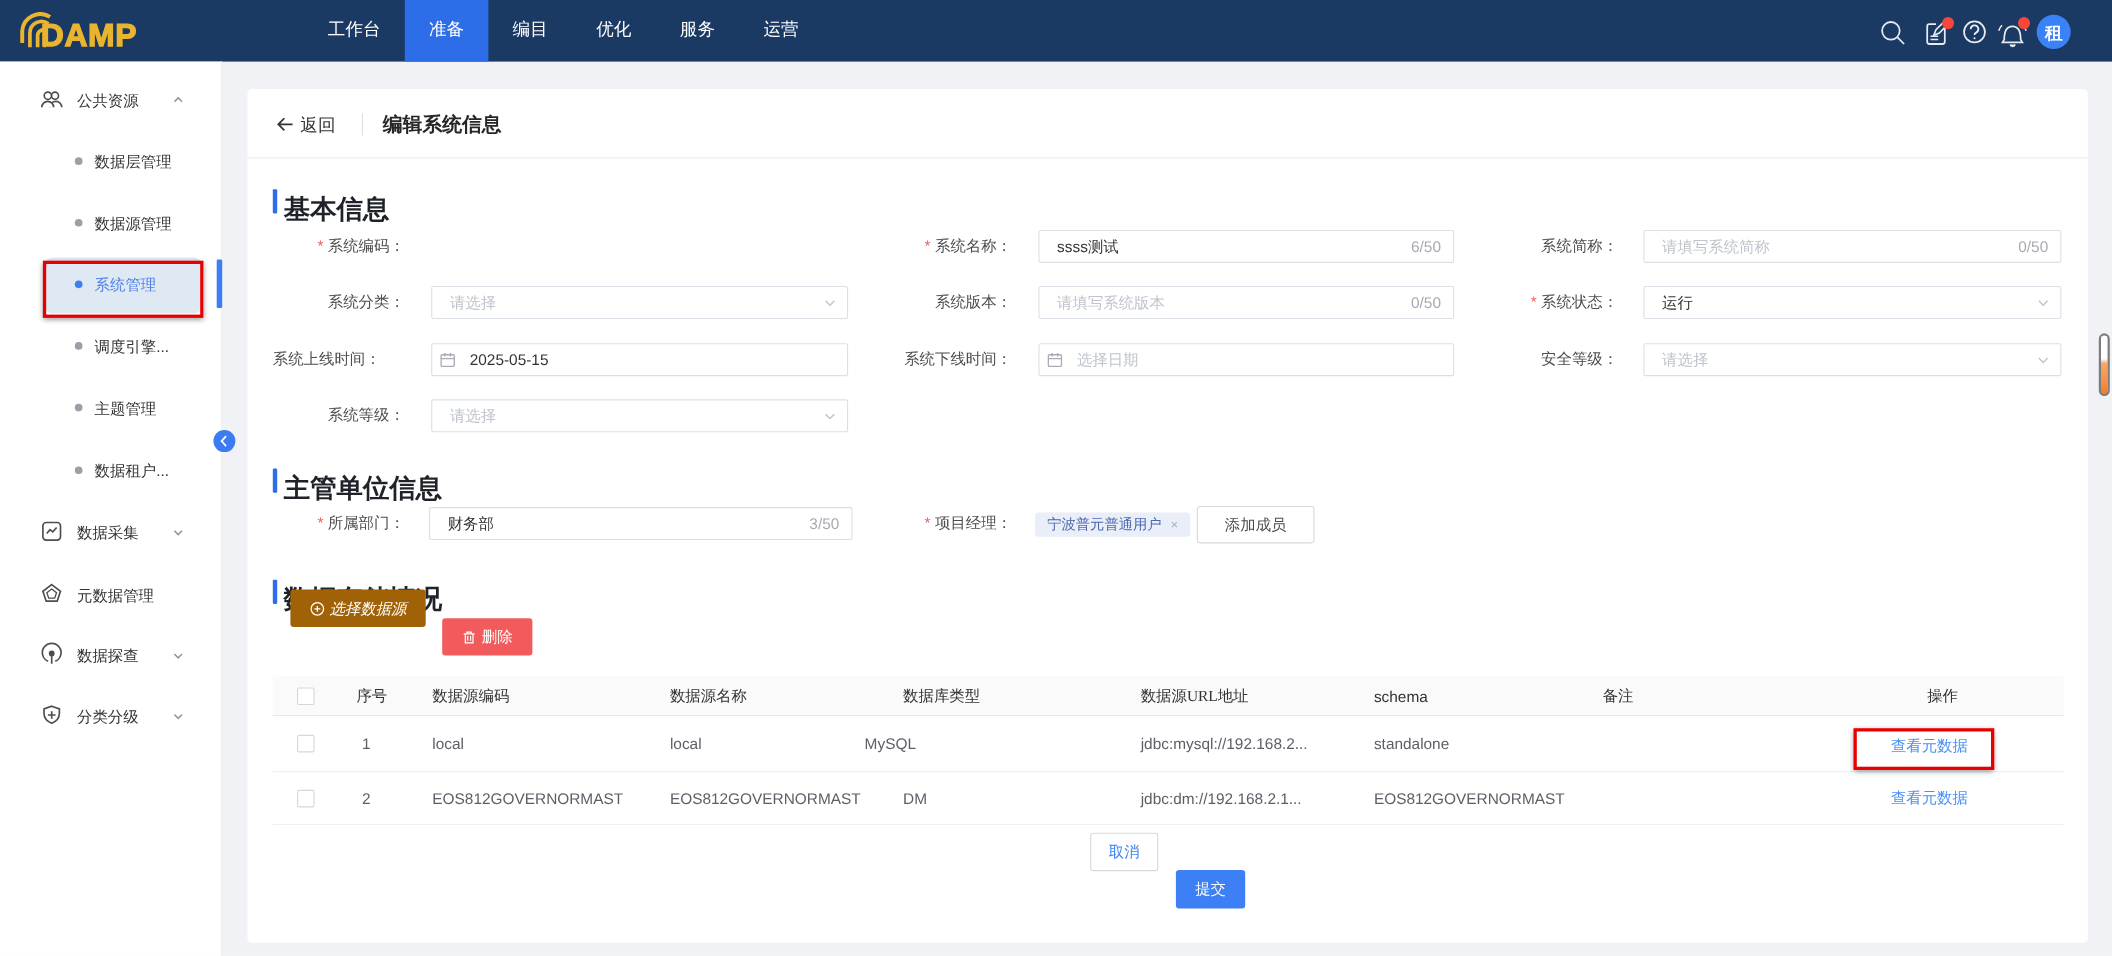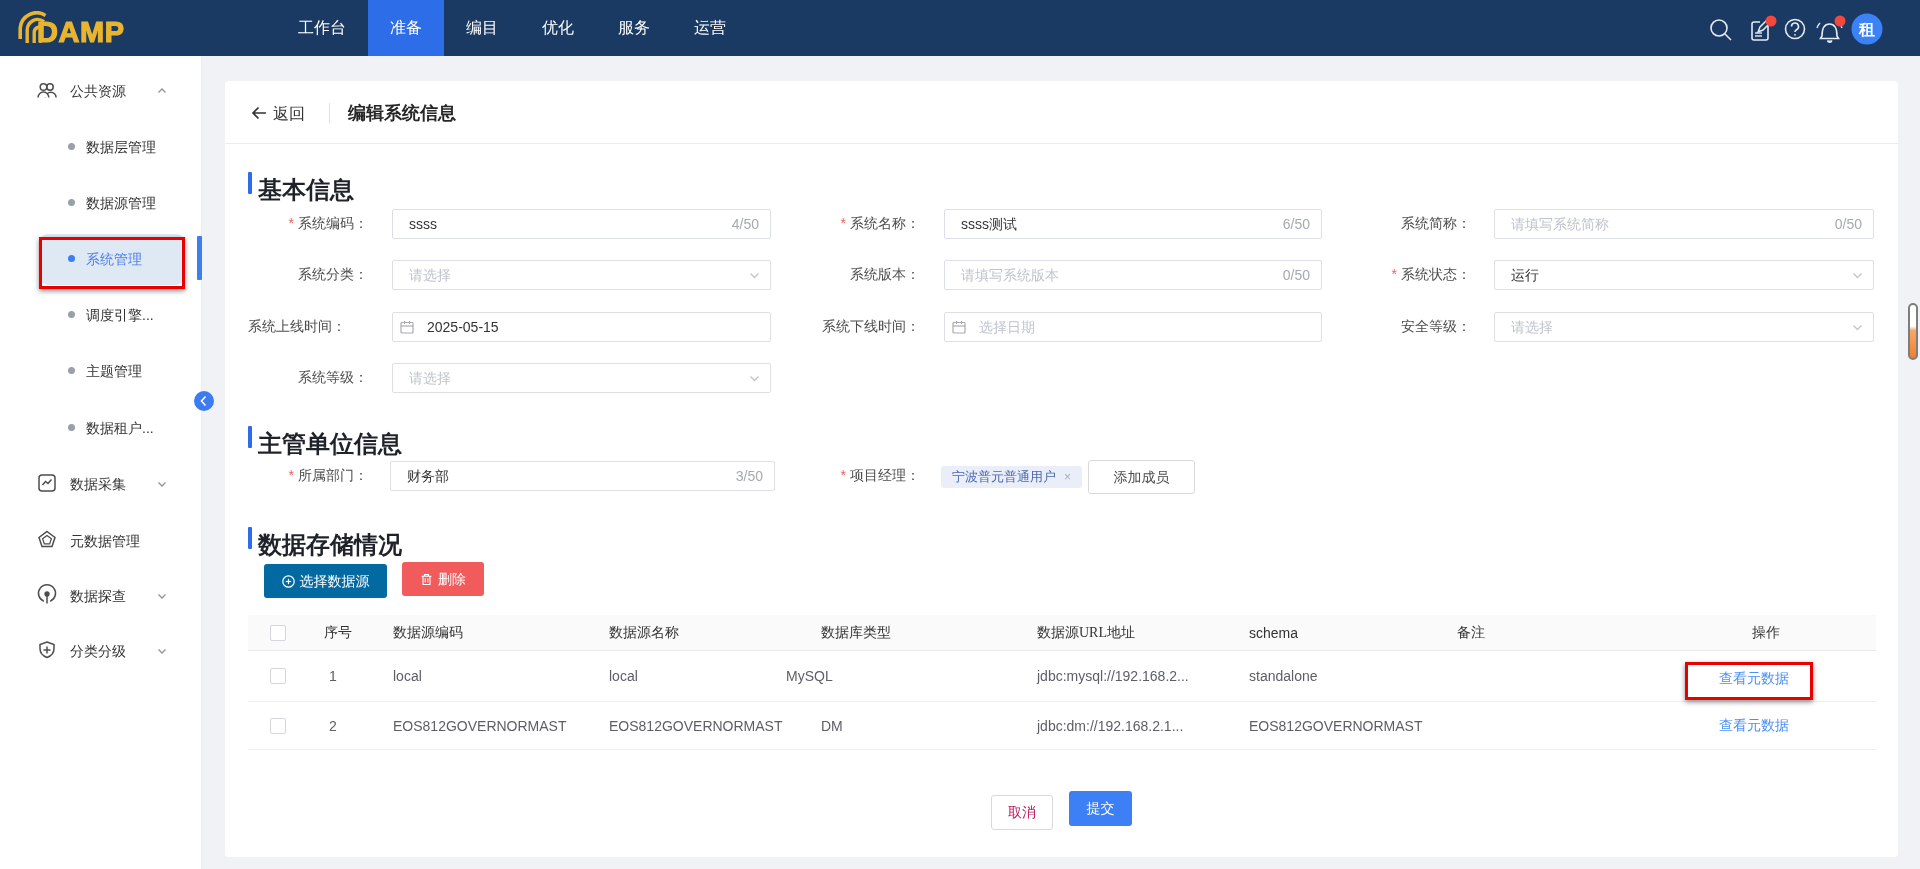--- a/index.html
+++ b/index.html
@@ -177,21 +177,20 @@
     </svg>
   <div class="abs" style="left:48px;top:23px;font-size:16px;color:#333;">返回</div>
   <div class="abs" style="left:104px;top:22px;width:1px;height:20px;background:#dcdfe6;"></div>
   <div class="abs" style="left:123px;top:20px;font-size:18px;font-weight:bold;color:#262626;">编辑系统信息</div>
   <div class="abs" style="left:0;top:62px;width:1673px;height:1px;background:#ececec;"></div>
 
   <div class="sec-bar" style="left:23px;top:91px;"></div>
   <div class="sec-title" style="left:33px;top:93px;">基本信息</div>
 
   <div class="lbl" style="left:23px;top:143px;width:120px;text-align:right;"><span class="star">*</span>系统编码：</div>
-  <div class="inp" style="left:167px;top:128px;width:379px;">ssss<span class="cnt">4/50</span></div>
   <div class="lbl" style="left:575px;top:143px;width:120px;text-align:right;"><span class="star">*</span>系统名称：</div>
   <div class="inp" style="left:719px;top:128px;width:378px;">ssss测试<span class="cnt">6/50</span></div>
   <div class="lbl" style="left:1126px;top:143px;width:120px;text-align:right;">系统简称：</div>
   <div class="inp" style="left:1269px;top:128px;width:380px;"><span class="ph">请填写系统简称</span><span class="cnt">0/50</span></div>
 
   <div class="lbl" style="left:23px;top:194px;width:120px;text-align:right;">系统分类：</div>
   <div class="inp" style="left:167px;top:179px;width:379px;"><span class="ph">请选择</span>
     <svg class="sel-caret" viewBox="0 0 11 11">
         <path d="M1.5 3.5 L5.5 7.5 L9.5 3.5" stroke="#c0c4cc" stroke-width="1.3" fill="none"></path>
       </svg></div>
@@ -240,21 +239,21 @@
 
   <div class="lbl" style="left:23px;top:395px;width:120px;text-align:right;"><span class="star">*</span>所属部门：</div>
   <div class="inp" style="left:165px;top:380px;width:385px;">财务部<span class="cnt">3/50</span></div>
   <div class="lbl" style="left:575px;top:395px;width:120px;text-align:right;"><span class="star">*</span>项目经理：</div>
   <div class="abs" style="left:716px;top:385px;width:141px;height:22px;background:#e9eef8;border-radius:3px;font-size:13px;color:#4c68b0;line-height:22px;text-align:left;padding-left:11px;">宁波普元普通用户<span style="color:#a3aec4;margin-left:8px;font-size:12px;">×</span></div>
   <div class="btn" style="left:863px;top:379px;width:107px;height:34px;border:1px solid #d9d9d9;line-height:32px;color:#4d4d4d;background:#fff;">添加成员</div>
 
   <div class="sec-bar" style="left:23px;top:446px;"></div>
   <div class="sec-title" style="left:33px;top:448px;">数据存储情况</div>
 
-  <div class="btn" style="left:39px;top:483px;width:123px;height:34px;background:#0369a1;color:#fff;line-height:34px;">
+  <div class="btn" style="left:39px;top:455px;width:123px;height:34px;background:#a16207;color:#fff;line-height:34px;font-style:italic;">
     <svg style="vertical-align:-2px;margin-right:5px;" width="13" height="13" viewBox="0 0 13 13">
         <g stroke="#fff" stroke-width="1.2" fill="none">
           <circle cx="6.5" cy="6.5" r="5.7"></circle>
           <line x1="6.5" y1="3.8" x2="6.5" y2="9.2"></line>
           <line x1="3.8" y1="6.5" x2="9.2" y2="6.5"></line>
         </g>
       </svg>选择数据源</div>
   <div class="btn" style="left:177px;top:481px;width:82px;height:34px;background:#f15b5b;color:#fff;line-height:34px;">
     <svg style="vertical-align:-2px;margin-right:5px;" width="13" height="13" viewBox="0 0 13 13">
         <g stroke="#fff" stroke-width="1.1" fill="none">
@@ -288,17 +287,17 @@
   <div class="td" style="left:168px;top:645px;">EOS812GOVERNORMAST</div>
   <div class="td" style="left:384px;top:645px;">EOS812GOVERNORMAST</div>
   <div class="td" style="left:596px;top:645px;">DM</div>
   <div class="td" style="left:812px;top:645px;">jdbc:dm://192.168.2.1...</div>
   <div class="td" style="left:1024px;top:645px;">EOS812GOVERNORMAST</div>
   <div class="td link" style="left:1494px;top:645px;">查看元数据</div>
   <div class="abs" style="left:23px;top:668px;width:1628px;height:1px;background:#ebeef2;"></div>
 
   <div class="redbox" style="left:1460px;top:581px;width:128px;height:38px;"></div>
 
-  <div class="btn" style="left:766px;top:714px;width:62px;height:35px;border:1px solid #d9d9d9;line-height:33px;color:#be185d;background:#fff;">取消</div>
+  <div class="btn" style="left:766px;top:676px;width:62px;height:35px;border:1px solid #d9d9d9;line-height:33px;color:#3b82f6;background:#fff;">取消</div>
   <div class="btn" style="left:844px;top:710px;width:63px;height:35px;background:#3d80f5;color:#fff;line-height:35px;">提交</div>
 </div>
 
 <div class="abs" style="left:1908px;top:303px;width:10px;height:57px;border:2px solid #7d7d7d;border-radius:6px;background:linear-gradient(180deg,#ffffff 0%,#ffffff 40%,#f9a766 48%,#f07e33 100%);"></div>
 
 </body></html>

